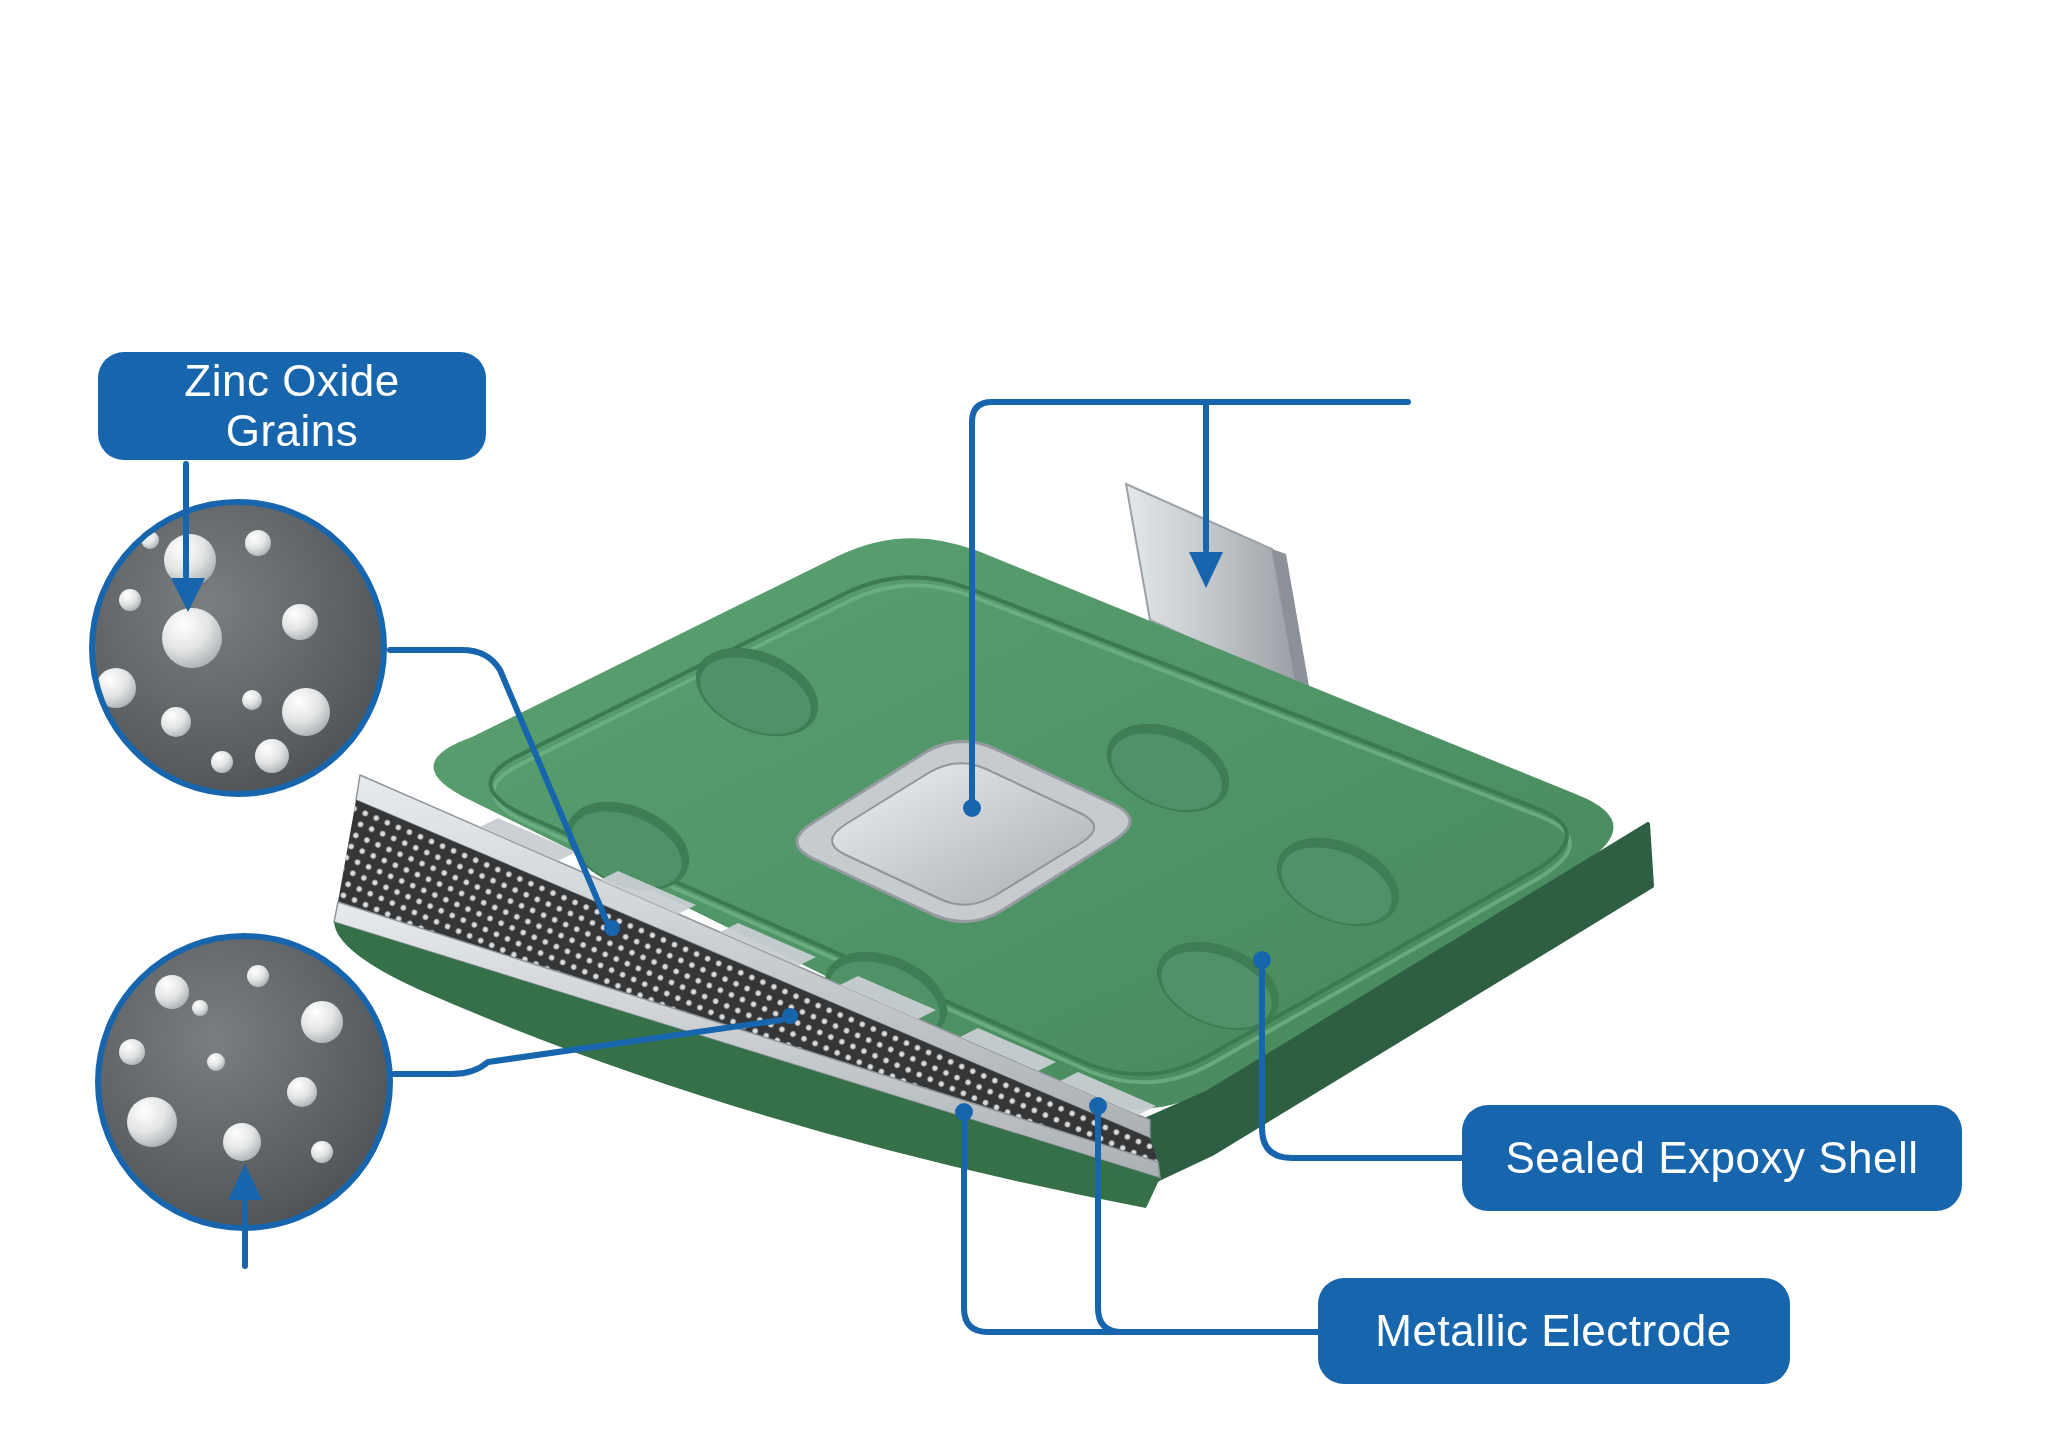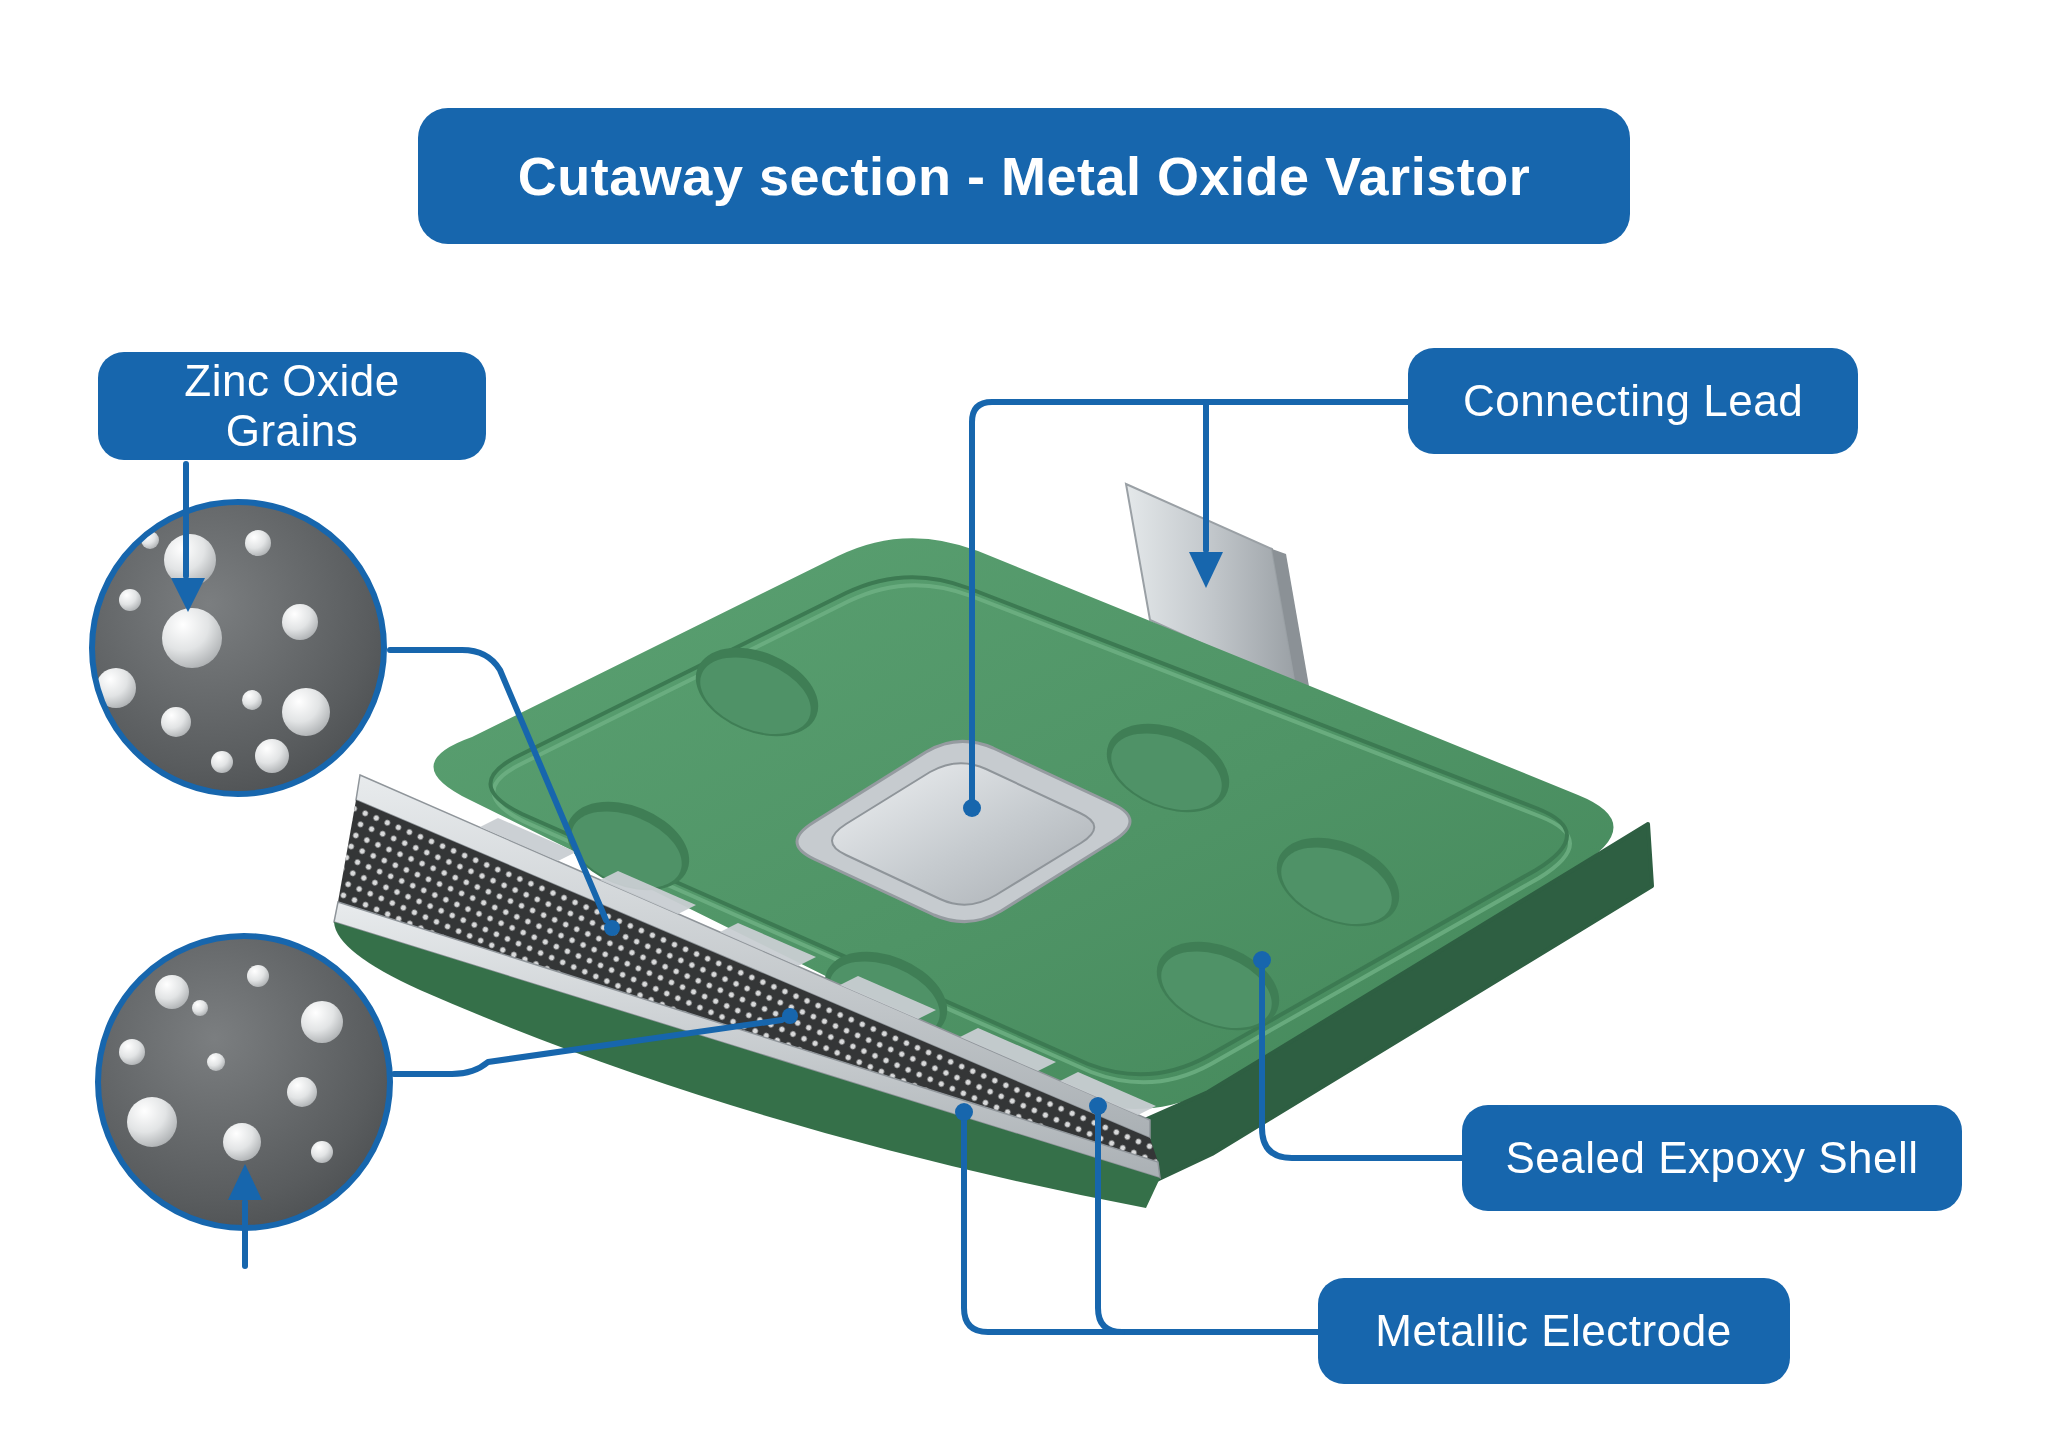--- a/index.html
+++ b/index.html
@@ -225,19 +225,17 @@
     <g fill="#1766ad">
       <circle cx="972" cy="808" r="9"></circle>
       <circle cx="1262" cy="960" r="9"></circle>
       <circle cx="1098" cy="1106" r="9"></circle>
       <circle cx="964" cy="1112" r="9"></circle>
       <circle cx="612" cy="928" r="8"></circle>
       <circle cx="790" cy="1016" r="8"></circle>
     </g>
   </svg>
 
-  <div class="pill title t-title">Cutaway section - Metal Oxide Varistor</div>
   <div class="pill t-zinc">Zinc Oxide Grains</div>
-  <div class="pill t-lead">Connecting Lead</div>
   <div class="pill t-shell">Sealed Expoxy Shell</div>
   <div class="pill t-elec">Metallic Electrode</div>
 
 </div>
 
 </body></html>

